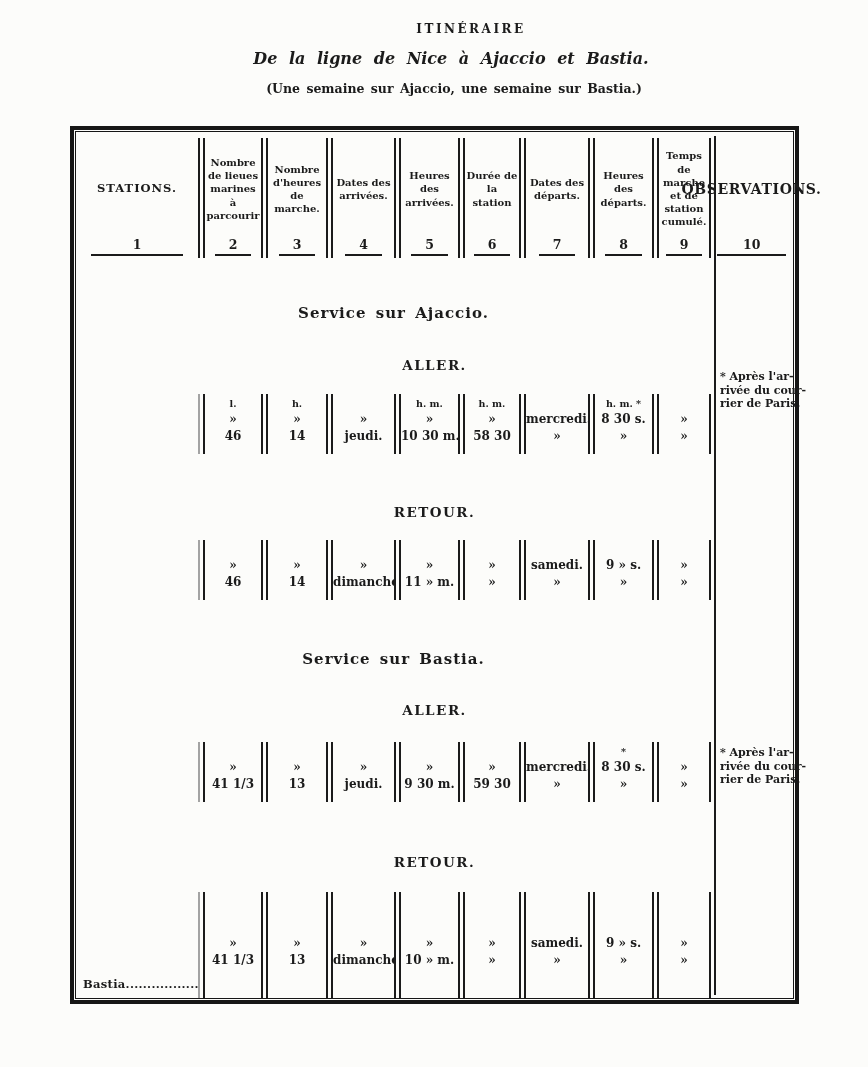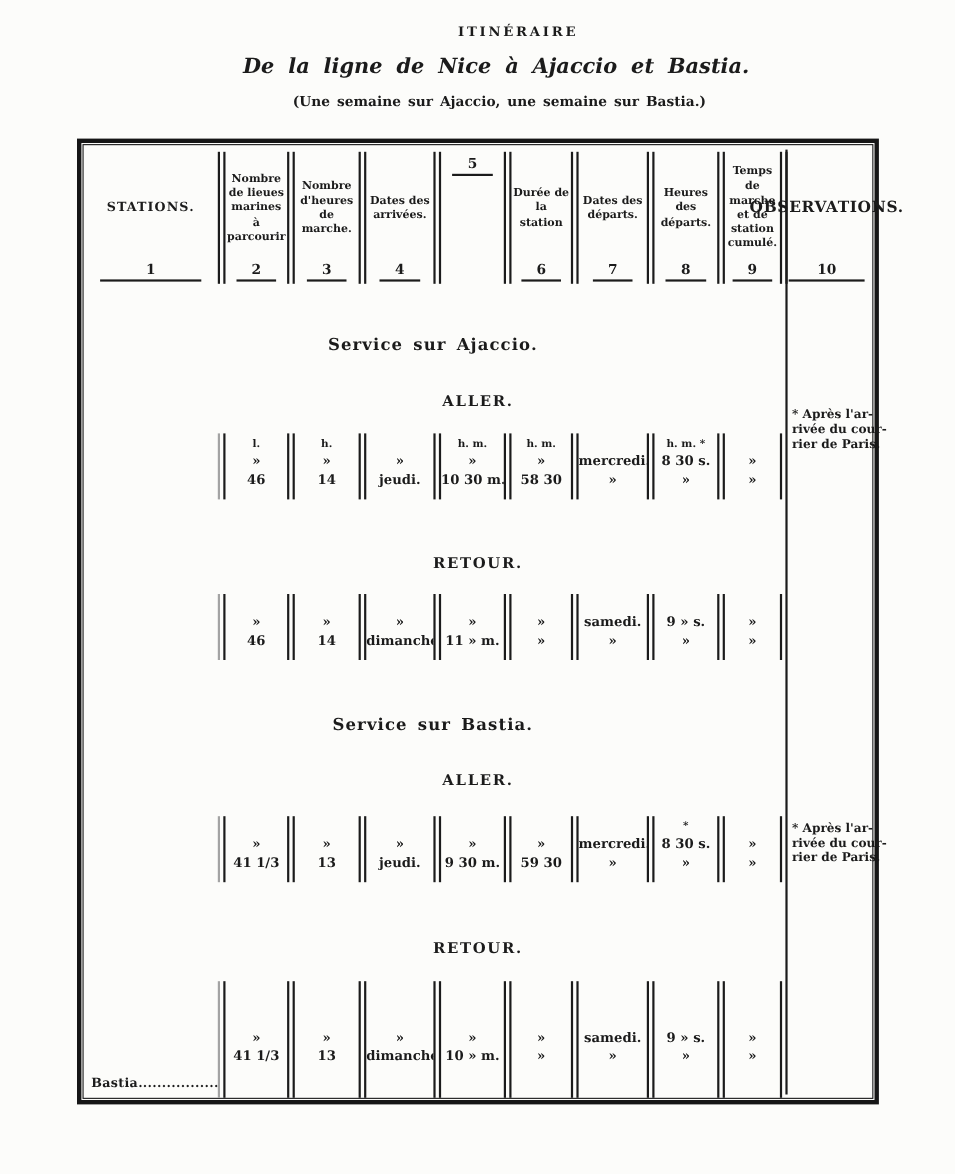--- a/index.html
+++ b/index.html
@@ -7,21 +7,21 @@
   body {
     position:relative;
     background:#fcfcfa;
     color:#1b1b1b;
     font-family:"DejaVu Serif","Liberation Serif",serif;
     overflow:hidden;
   }
   
   .titles { position:absolute; top:22px; left:0; width:868px; text-align:center; }
   .t-main { font-size:12px; font-weight:bold; letter-spacing:2.5px; padding-left:74px; }
-  .t-sub  { font-size:19px; font-weight:bold; font-style:italic; word-spacing:6px;
+  .t-sub  { font-size:16px; font-weight:bold; font-style:italic; word-spacing:6px;
             padding-left:34px; margin-top:13px; }
   .t-note { font-size:12.5px; font-weight:bold; word-spacing:2px;
             padding-left:40px; margin-top:13px; }
   
   .frame { position:absolute; left:70px; top:126px; width:729px; height:878px;
            border:4px solid #161616; }
   .inner { position:absolute; inset:1px; border:1.5px solid #161616; }
   .content { position:absolute; inset:0; }
   
   .hdr { position:absolute; top:6px; left:0; width:717px; height:120px;
@@ -89,20 +89,21 @@
       </div>
       <div class="hc">
         <div class="lab">Nombre d'heures de marche.</div>
         <div class="num"><span>3</span></div>
       </div>
       <div class="hc">
         <div class="lab">Dates des arrivées.</div>
         <div class="num"><span>4</span></div>
       </div>
       <div class="hc">
+        <div class="lab">Heures des arrivées.</div>
         <div class="num"><span>5</span></div>
       </div>
       <div class="hc">
         <div class="lab">Durée de la station</div>
         <div class="num"><span>6</span></div>
       </div>
       <div class="hc">
         <div class="lab">Dates des départs.</div>
         <div class="num"><span>7</span></div>
       </div>

